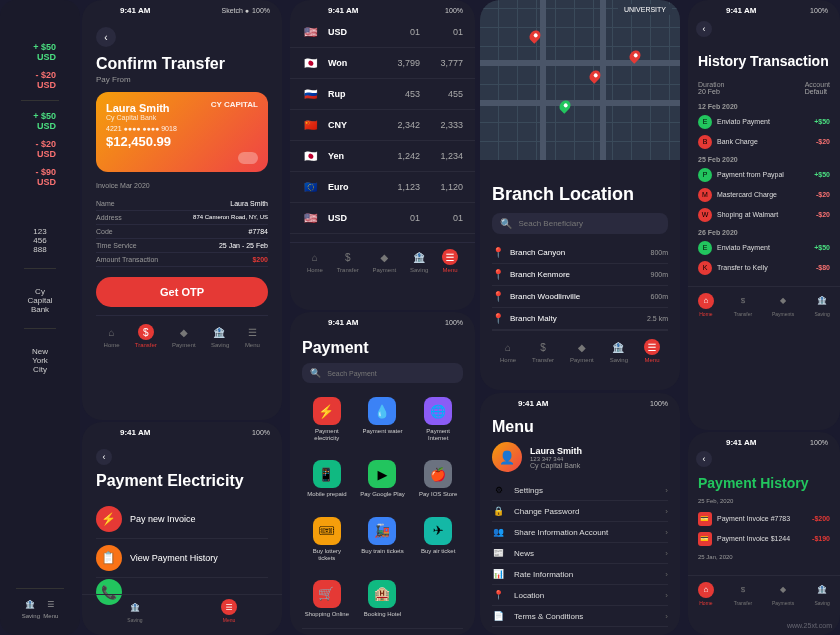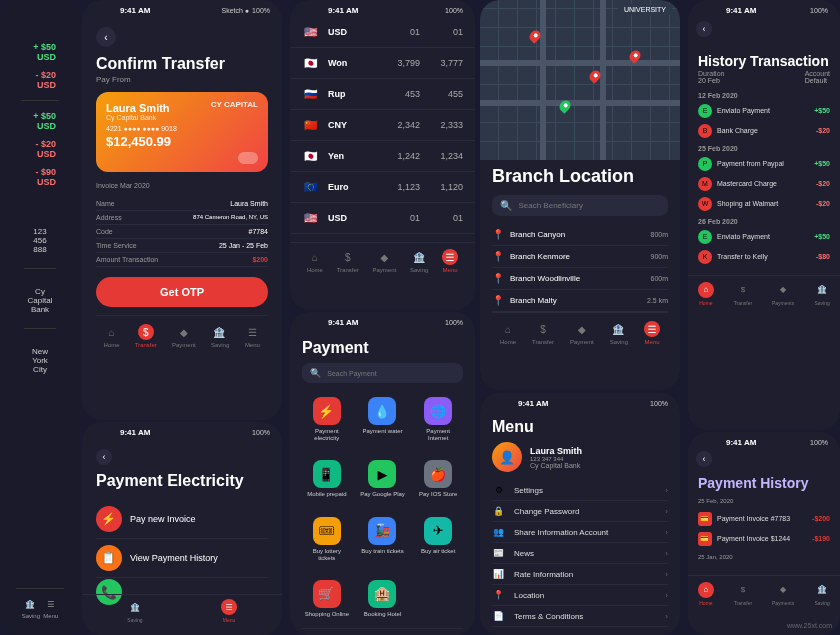--- a/index.html
+++ b/index.html
@@ -253,21 +253,21 @@
       transform: rotate(45deg);
     }
     .map-pin::after {
       content: '';
       position: absolute;
       width: 4px; height: 4px;
       background: white;
       border-radius: 50%;
       top: 3px; left: 3px;
     }
-    .branch-content { padding: 6px 12px; }
+    .branch-content { padding: 24px 12px; }
     .branch-title { font-size: 18px; font-weight: 700; color: #fff; margin-bottom: 8px; }
     .search-bar {
       display: flex;
       align-items: center;
       background: #2a2a3e;
       border-radius: 8px;
       padding: 5px 8px;
       margin-bottom: 8px;
       gap: 6px;
     }
@@ -286,21 +286,21 @@
     .branch-nav { display: flex; justify-content: space-around; padding: 8px 0; border-top: 1px solid #2a2a3a; }
 
     
     .panel-history {
       left: 688px; top: 0;
       width: 152px; height: 430px;
       background: #1e1e2e;
       border-radius: 20px;
     }
     .history-content { padding: 8px 10px; }
-    .history-title { font-size: 14px; font-weight: 700; color: #fff; margin-bottom: 0; line-height: 1.2; }
+    .history-title { font-size: 14px; font-weight: 700; color: #fff; margin-bottom: 11px; line-height: 1.2; }
     .history-meta { display: flex; justify-content: space-between; margin-bottom: 4px; }
     .meta-label { font-size: 7px; color: #999; }
     .meta-value { font-size: 7px; color: #aaa; }
     .date-header { font-size: 7px; color: #999; padding: 4px 0 2px; font-weight: 600; }
     .tx-item {
       display: flex;
       align-items: center;
       padding: 3px 0;
       gap: 5px;
     }
@@ -423,21 +423,21 @@
     .menu-item-arrow { font-size: 8px; color: #666; }
 
     
     .panel-pay-history {
       left: 688px; top: 432px;
       width: 152px; height: 203px;
       background: #1e1e2e;
       border-radius: 20px;
     }
     .pay-hist-content { padding: 8px 10px; }
-    .pay-hist-title { font-size: 14px; font-weight: 700; color: #c4b5fd; margin-bottom: 6px; line-height: 1.2; }
+    .pay-hist-title { font-size: 14px; font-weight: 700; color: #22c55e; margin-bottom: 6px; line-height: 1.2; }
     .pay-hist-item {
       display: flex;
       align-items: center;
       padding: 3px 0;
       gap: 5px;
     }
     .pay-hist-icon {
       width: 14px; height: 14px;
       border-radius: 3px;
       background: #e53935;

